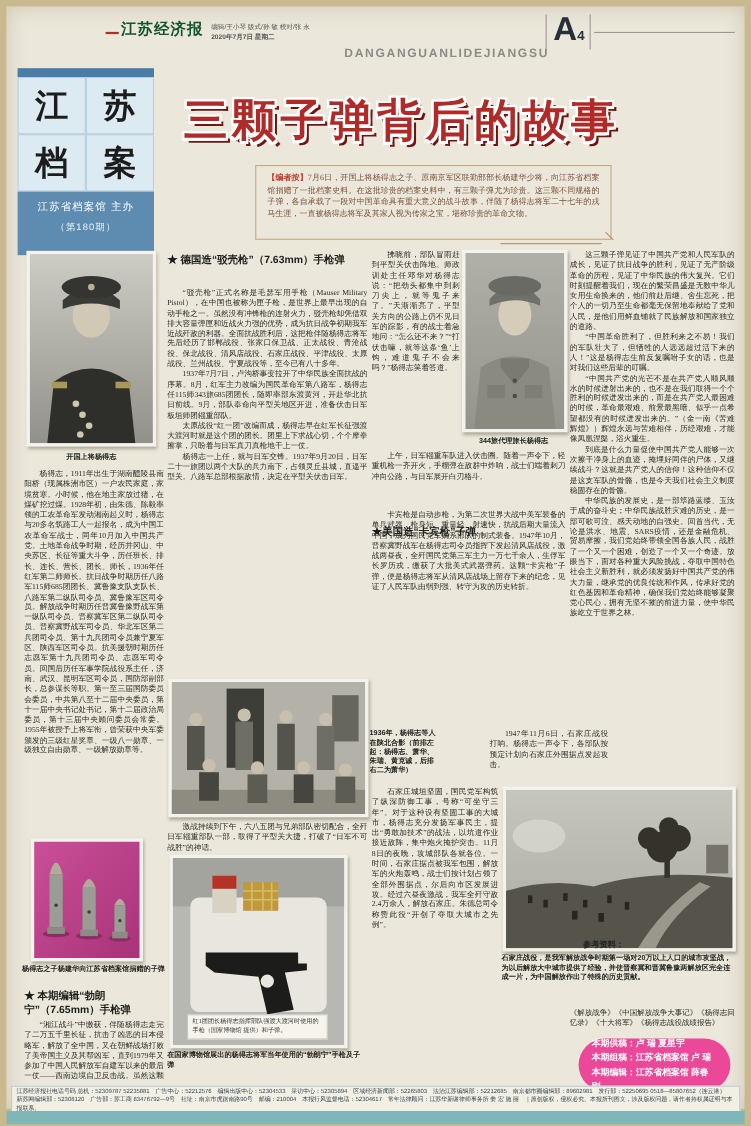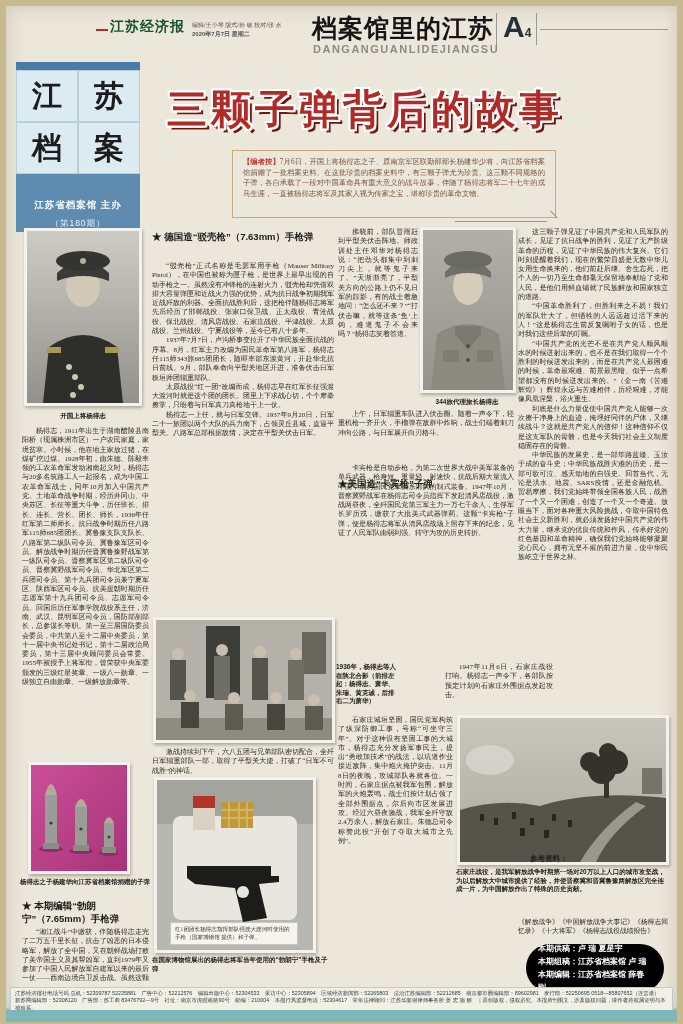--- a/index.html
+++ b/index.html
@@ -20,21 +20,21 @@
   .vline{background:#999;width:1px;}
   
   .logo{left:16px;top:62px;width:124px;}
   .logo .bar{height:8px;background:#4a7ca8;}
   .logo .mid{height:104px;background:#dceaf2;display:grid;grid-template-columns:1fr 1fr;
              grid-template-rows:1fr 1fr;}
   .logo .mid span{display:flex;align-items:center;justify-content:center;font-weight:bold;
              font-size:30px;color:#1c1c1c;border:0.5px solid #b7d0de;}
   .logo .bot{height:58px;background:#5e8cb0;color:#fff;text-align:center;
              font-family:"Liberation Sans",sans-serif;}
-  .logo .org{font-size:9.5px;font-weight:bold;letter-spacing:1px;padding-top:25px;}
+  .logo .org{font-size:9.5px;font-weight:normal;letter-spacing:1px;padding-top:8px;}
   .logo .issue{font-size:8.5px;margin-top:6px;color:#eef4fa;letter-spacing:1px;}
   
   .headline{left:163px;top:82px;width:404px;text-align:center;font-weight:bold;font-size:40px;
      letter-spacing:4px;color:#b02a28;
      text-shadow:-2px -2px 0 #fff,2px -2px 0 #fff,-2px 2px 0 #fff,2px 2px 0 #fff,
                  0 -2px 0 #fff,0 2px 0 #fff,-2px 0 0 #fff,2px 0 0 #fff,
                  4px 4px 0 #6e1512;}
   
   .note{left:232px;top:150px;width:324px;height:68px;border:1px solid #c8a87e;background:#ebe7da;
         padding:6px 10px;box-sizing:border-box;font-size:7.3px;line-height:10.6px;
@@ -48,41 +48,40 @@
   .cap{font-family:"Liberation Sans",sans-serif;font-weight:bold;font-size:6.5px;
        line-height:8.6px;color:#22221f;}
   .photo{background:#f4f2ec;padding:3px;box-shadow:1px 2px 3px rgba(60,50,30,.35);}
   .photo svg{display:block;}
   .card{position:absolute;left:16px;bottom:8px;width:118px;background:#f6f4ec;
         border:1px solid #c8c8c0;padding:3px 4px;font-size:5.6px;line-height:7.4px;
         color:#333;text-align:left;}
   
   .ref-t{font-family:"Liberation Sans",sans-serif;font-weight:bold;font-size:7.5px;color:#222;}
   .ref-b{font-size:6.8px;line-height:9px;color:#2a2a26;text-align:justify;}
-  .credits{left:526px;top:944px;width:138px;height:48px;background:#000000;border-radius:24px;
+  .credits{left:526px;top:944px;width:138px;height:48px;background:#ec4899;border-radius:24px;
            color:#fff;font-family:"Liberation Sans",sans-serif;font-weight:bold;font-size:8px;
            line-height:13px;display:flex;flex-direction:column;justify-content:center;
            padding:2px 12px;box-sizing:border-box;}
   
   .footer{left:10px;top:987px;width:663px;border:1px solid #b9cdd4;background:#f2efe4;
           padding:2px 4px;box-sizing:border-box;font-family:"Liberation Sans",sans-serif;
           font-size:5.4px;line-height:7.4px;color:#33424e;}
   .teal{left:6px;top:1010px;width:671px;height:12px;background:#7fb6b8;}
 </style>
 </head>
 <body>
 
 <div id="stage">
   <div class="page"></div>
 
   <div class="abs" style="left:96px;top:29px;width:12px;height:2px;background:#b03028;"></div>
   <div class="abs paper-name" style="left:110px;top:18px;">江苏经济报</div>
   <div class="abs tiny-gray" style="left:192px;top:21px;width:120px;">编辑/王小琴  版式/孙 敏  校对/张 永</div>
   <div class="abs tiny-gray" style="left:192px;top:30px;width:120px;font-weight:bold;">2020年7月7日 星期二</div>
-  <div class="abs sec-title" style="left:312px;top:12px;">档案馆里的江苏</div>
   <div class="abs sec-pinyin" style="left:313px;top:43px;">DANGANGUANLIDEJIANGSU</div>
   <div class="abs vline" style="left:496px;top:13px;height:32px;"></div>
   <div class="abs pageno" style="left:503px;top:10px;"><span>A</span><small>4</small></div>
   <div class="abs vline" style="left:536px;top:13px;height:32px;"></div>
   <div class="abs hline" style="left:540px;top:29px;width:128px;"></div>
 
   <div class="abs logo">
     <div class="bar"></div>
     <div class="mid">
       <span>江</span>

